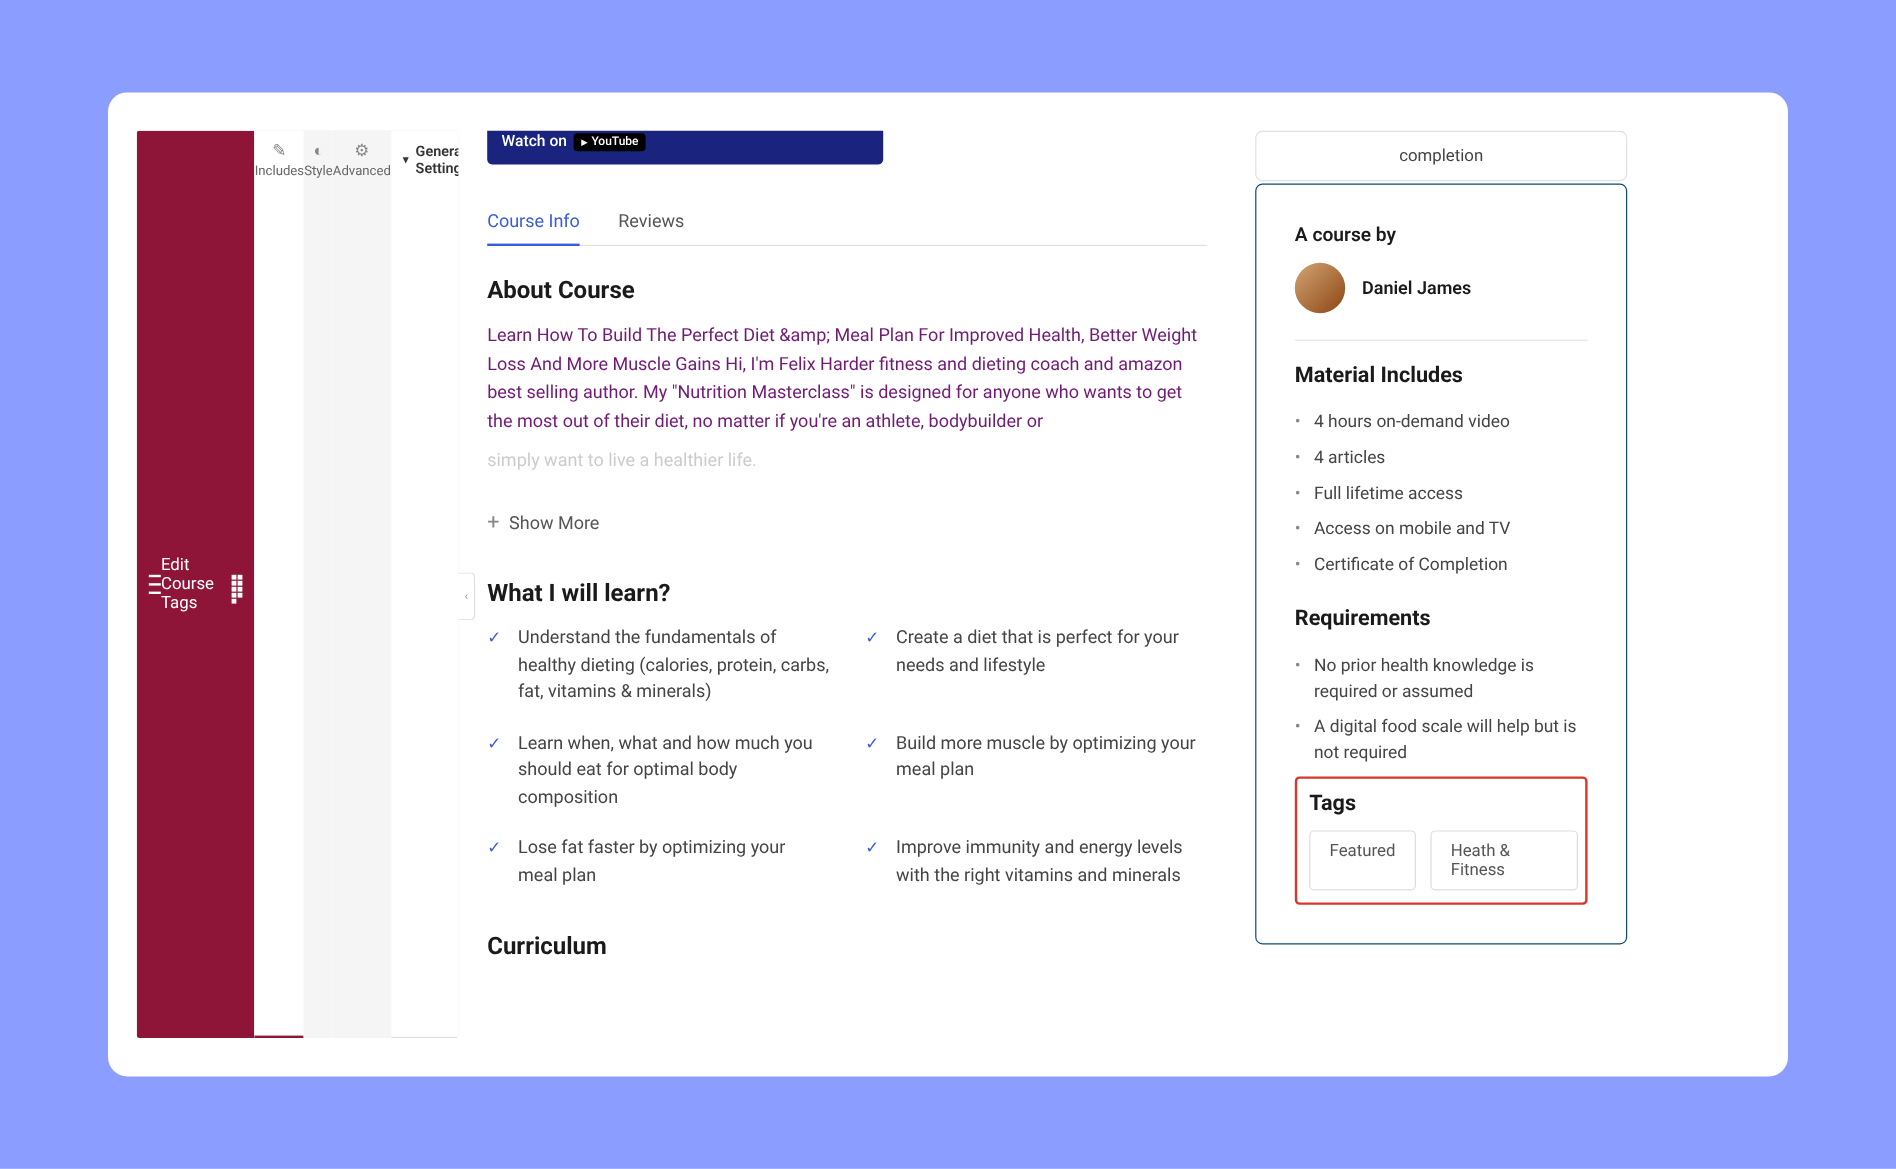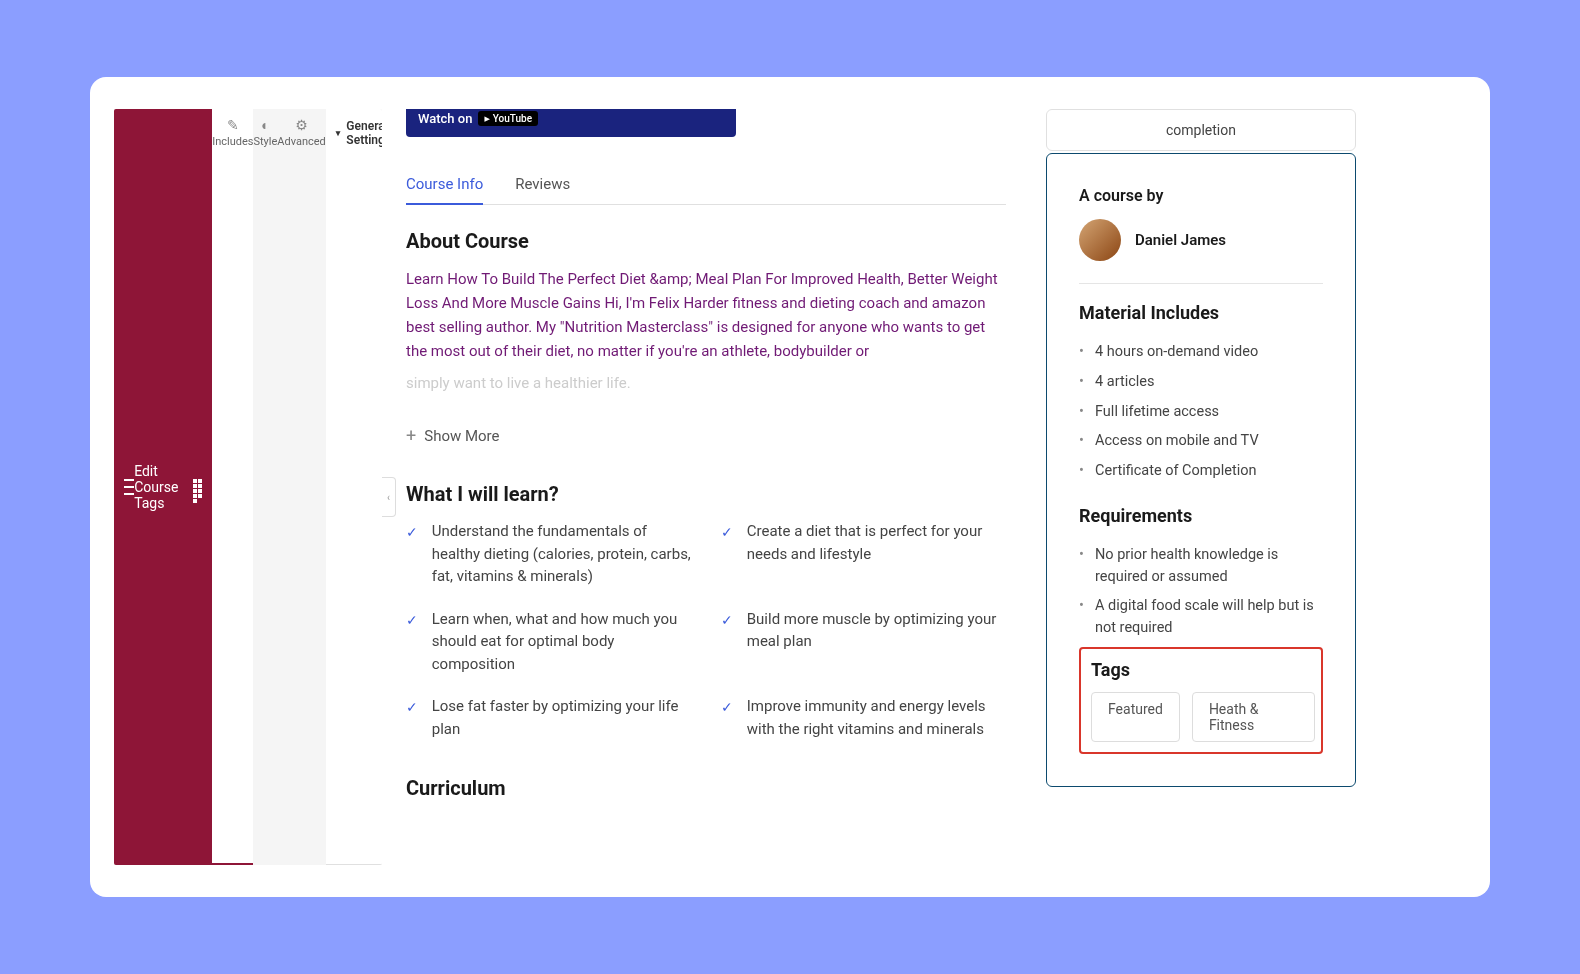--- a/index.html
+++ b/index.html
@@ -158,21 +158,21 @@
         <div class="learn-item">
               <span class="check">✓</span>
               <span>Learn when, what and how much you should eat for optimal body composition</span>
             </div>
         <div class="learn-item">
               <span class="check">✓</span>
               <span>Build more muscle by optimizing your meal plan</span>
             </div>
         <div class="learn-item">
               <span class="check">✓</span>
-              <span>Lose fat faster by optimizing your life plan</span>
+              <span>Lose fat faster by optimizing your meal plan</span>
             </div>
         <div class="learn-item">
               <span class="check">✓</span>
               <span>Improve immunity and energy levels with the right vitamins and minerals</span>
             </div>
       </div>
 
       <h2>Curriculum</h2>
     </div>
 

